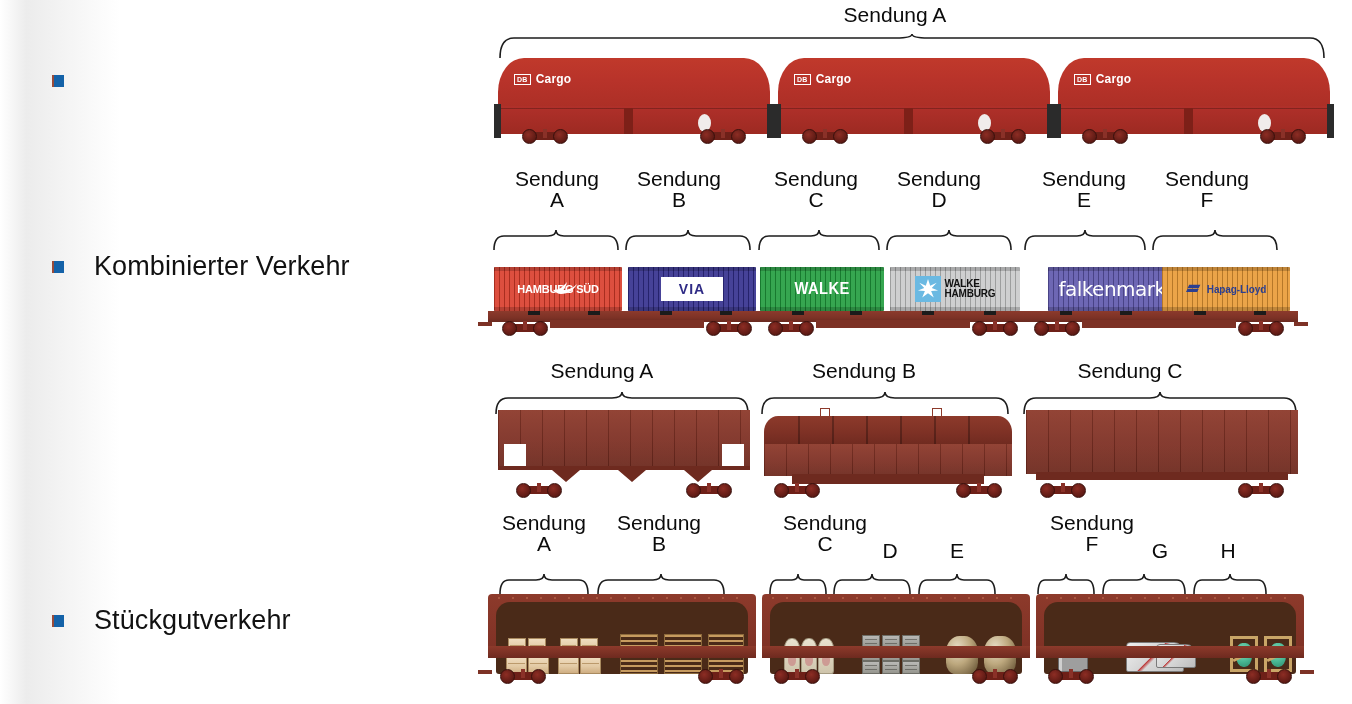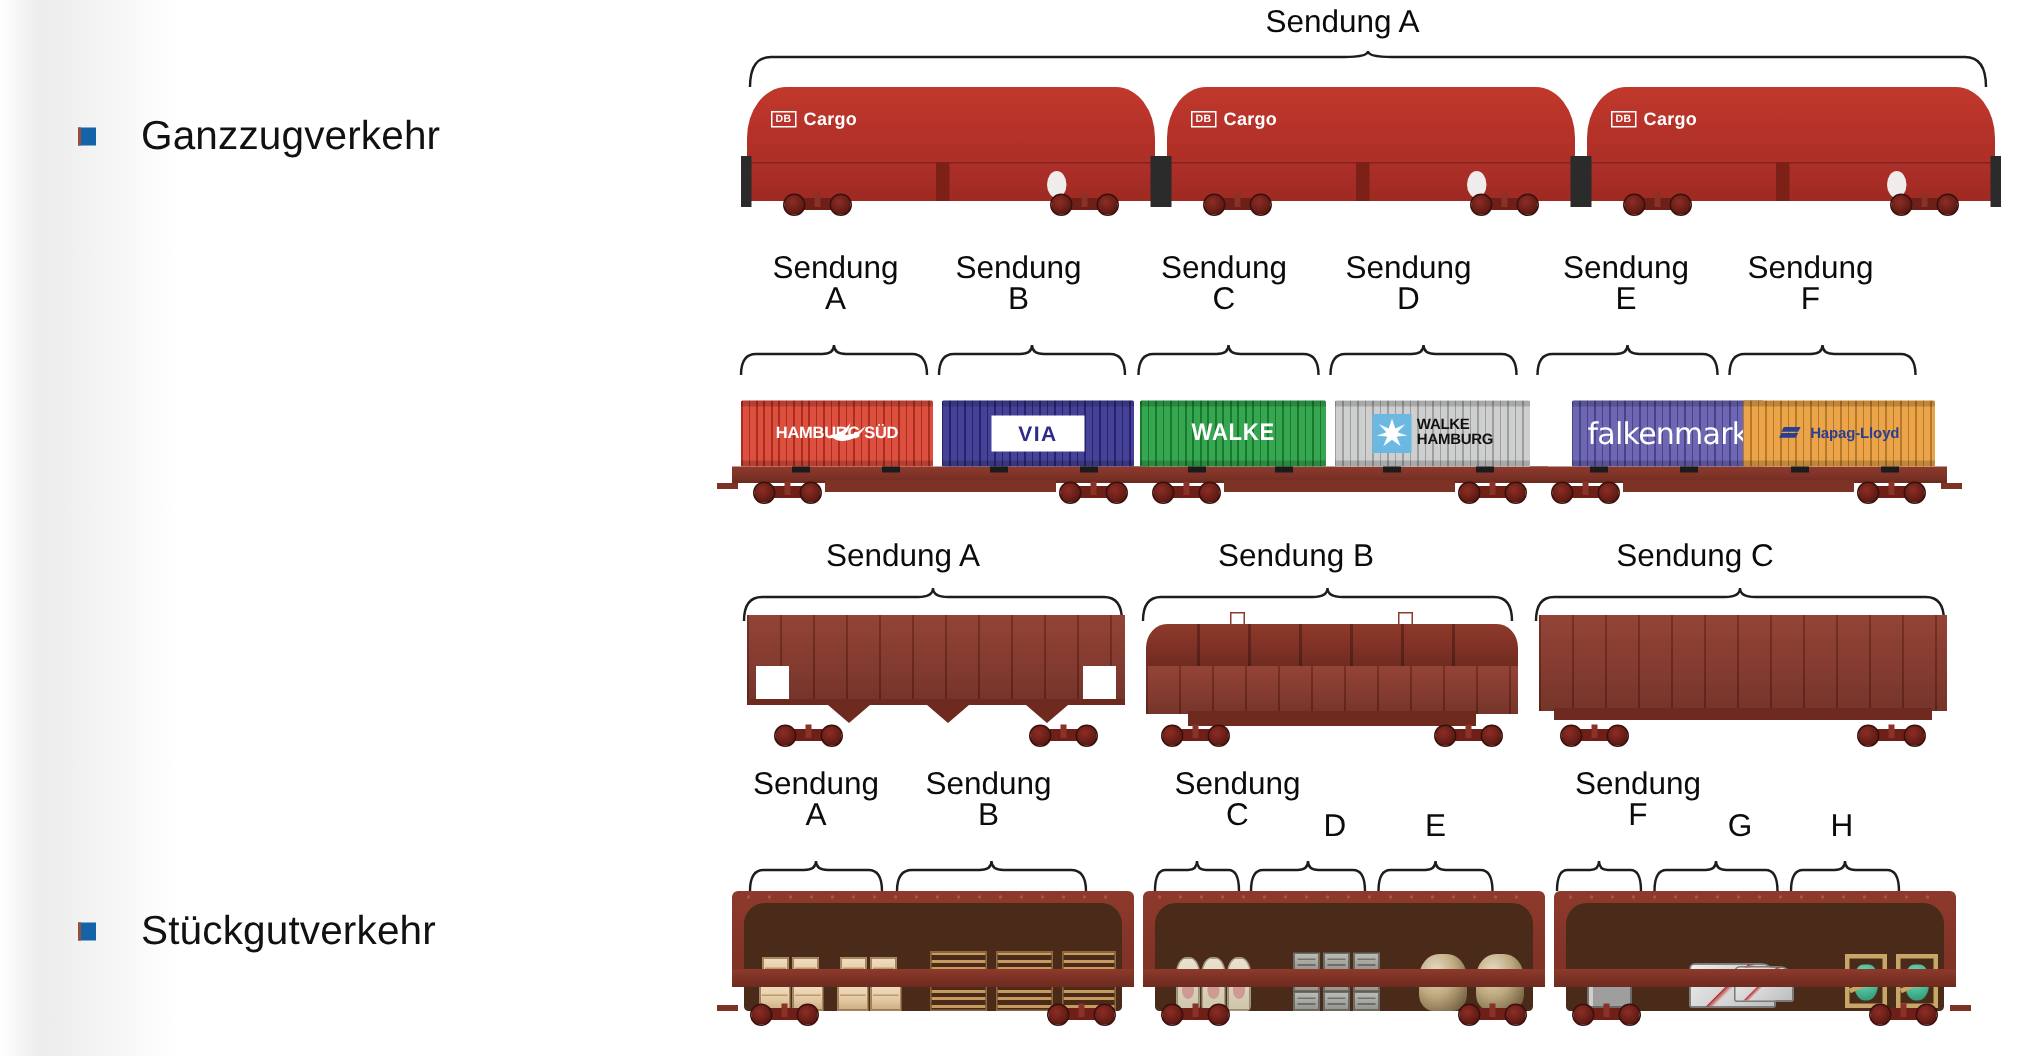--- a/index.html
+++ b/index.html
@@ -281,23 +281,26 @@
 <body>
 
 <div class="bg-gradient"></div>
 
 <div class="slide">
 
   <div class="bullets">
 
     <div class="bullet-row" style="top:75px;">
       <span class="bullet-mark"></span>
-      <span class="bullet-label">Ganzzugverkehr</span>
     </div>
 
+    <div class="bullet-row" style="top:251px;">
+      <span class="bullet-mark"></span>
+      <span class="bullet-label">Kombinierter Verkehr</span>
+    </div>
 
 
     <div class="bullet-row" style="top:605px;">
       <span class="bullet-mark"></span>
       <span class="bullet-label">Stückgutverkehr</span>
     </div>
   </div>
 
   <div class="trains">
 

